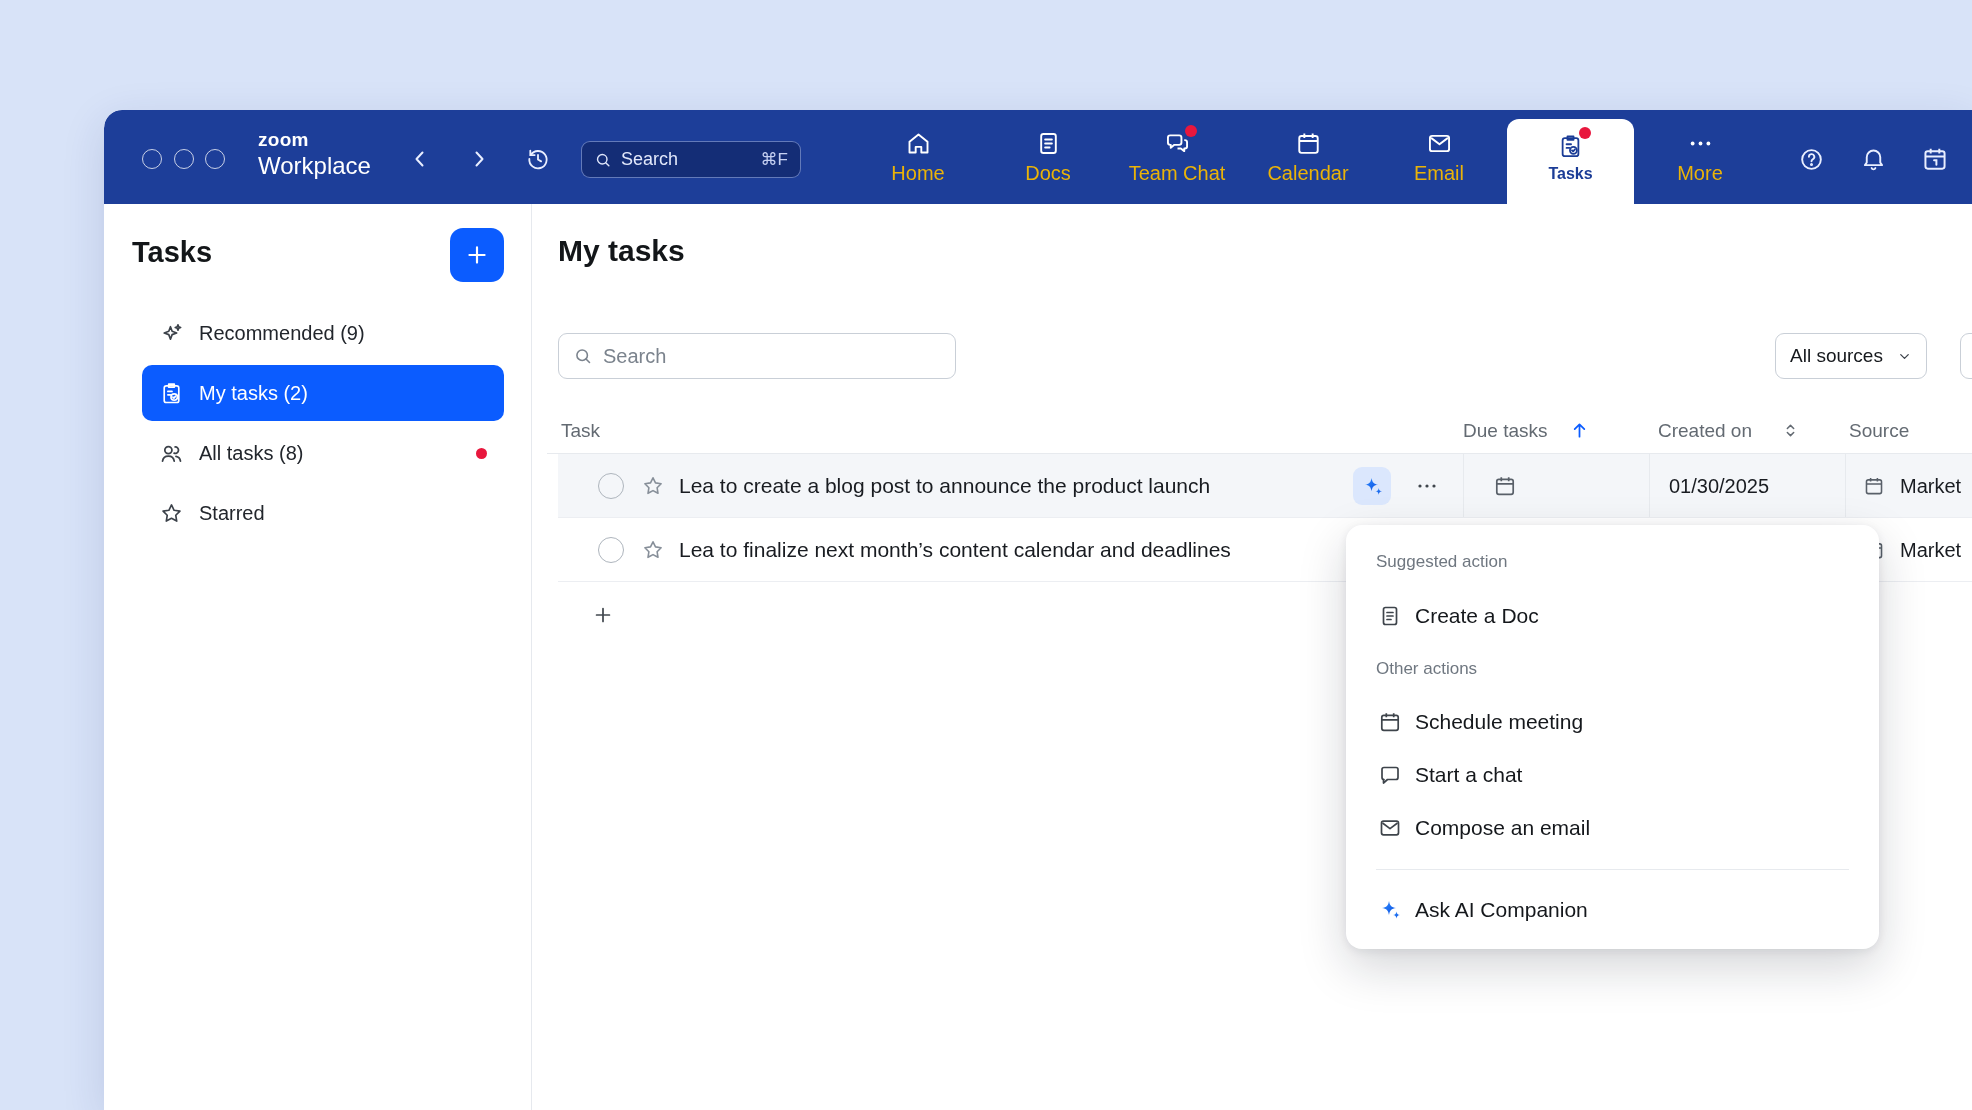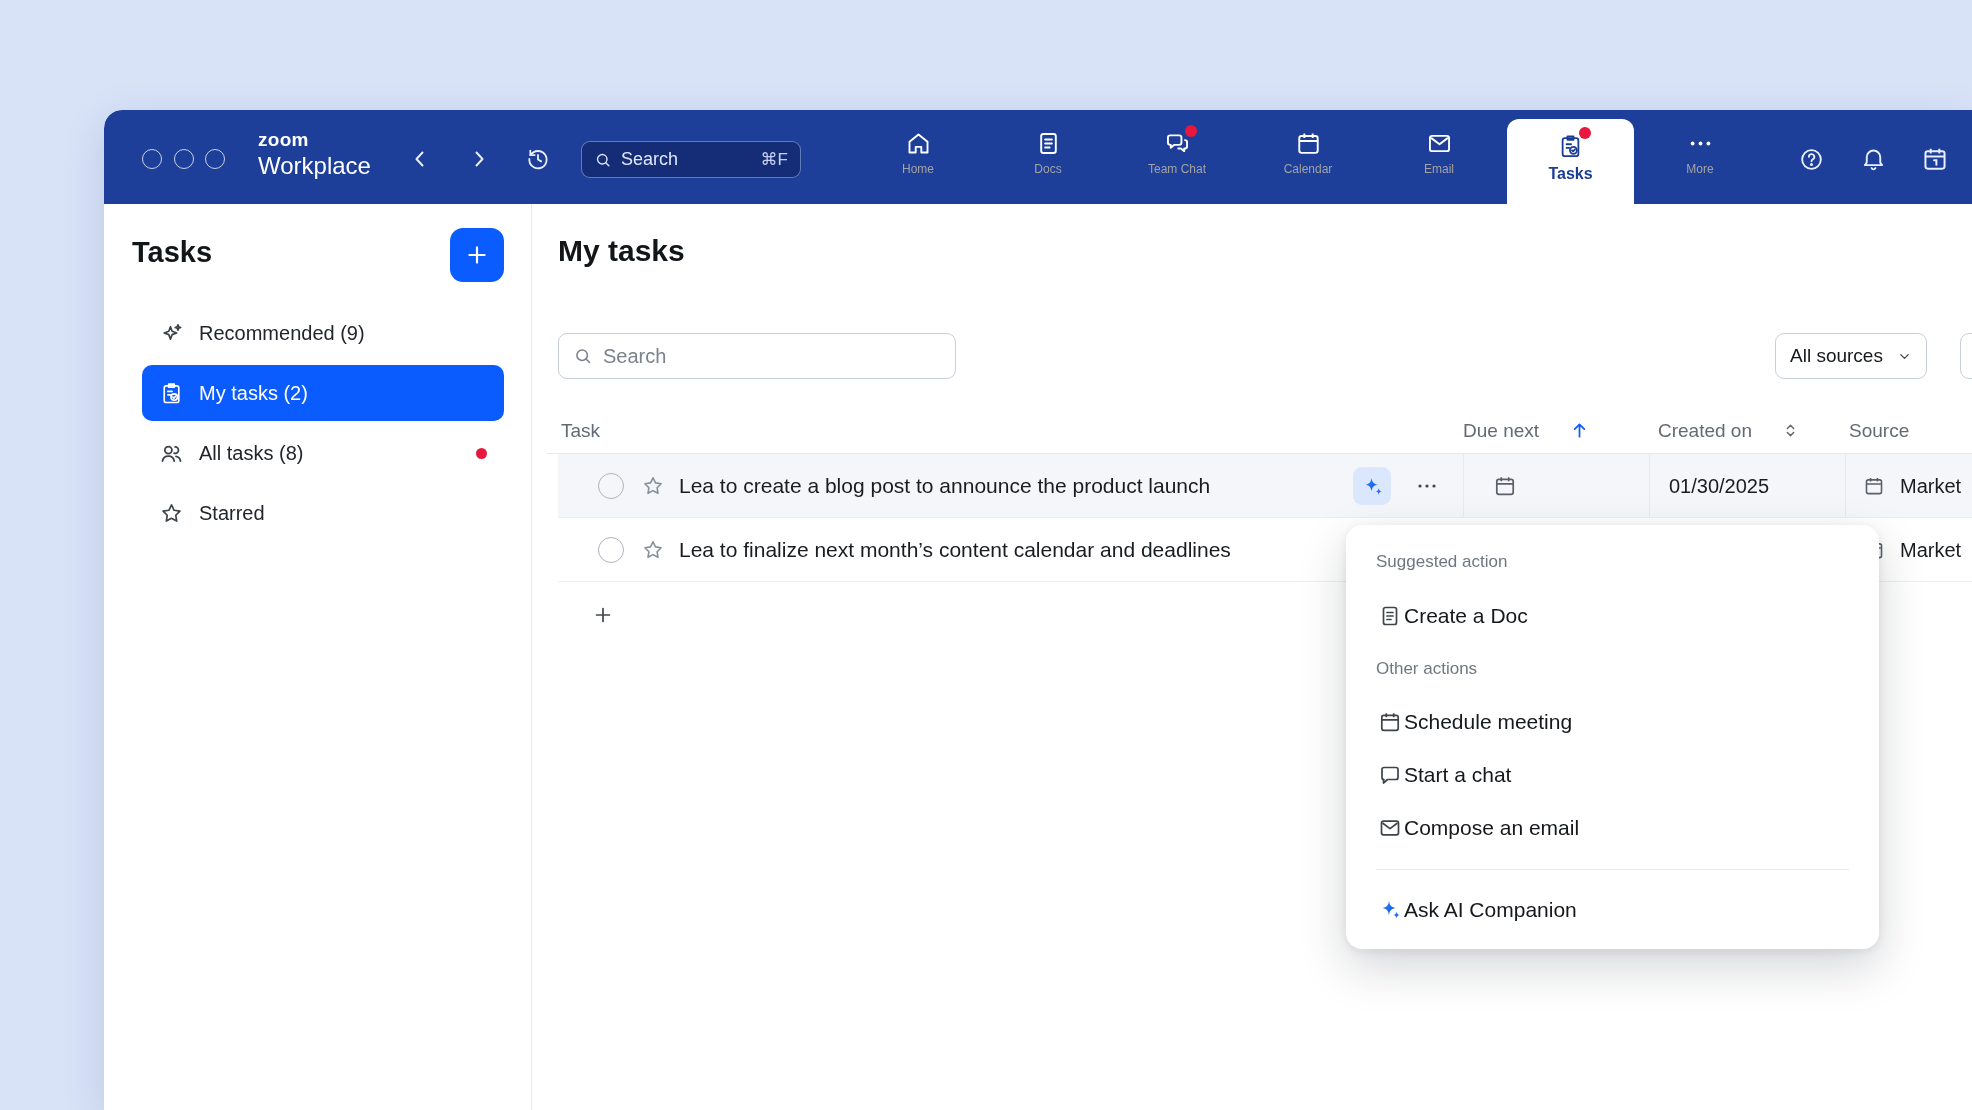--- a/index.html
+++ b/index.html
@@ -34,21 +34,21 @@
           display: flex; align-items: center; justify-content: center; color: #e9eeff; cursor: pointer; }
   .gsearch {
     position: absolute; left: 477px; top: 31px; width: 220px; height: 37px;
     background: rgba(9,22,68,.42); border: 1px solid rgba(165,185,240,.55); border-radius: 9px;
     display: flex; align-items: center; padding: 0 12px; gap: 9px; color: #dfe6fb; cursor: text;
   }
   .gsearch .ph { font-size: 18px; color: #e2e8fb; }
   .gsearch .sc { margin-left: auto; font-size: 17px; color: #c6d1f3; }
   .nav-item { position: absolute; top: 20px; width: 100px;
               display: flex; flex-direction: column; align-items: center; gap: 5px; cursor: pointer; }
-  .nav-item .nlabel { font-size: 12px; color: #a3a3a3; white-space: nowrap; }
+  .nav-item .nlabel { font-size: 20px; color: #eab308; white-space: nowrap; }
   .nicon { position: relative; width: 27px; height: 27px; display: flex; color: #fff; }
   .dot { position: absolute; width: 12px; height: 12px; background: var(--badge, #e8173d);
          border-radius: 50%; }
   .nav-tab {
     position: absolute; left: 1403px; top: 9px; width: 127px; height: 85px;
     background: #fff; border-radius: 12px 12px 0 0;
     display: flex; flex-direction: column; align-items: center; padding-top: 14px; gap: 5px; cursor: pointer;
   }
   .nav-tab .nicon { color: #1b3c96; }
   .nav-tab .nlabel { font-size: 16px; font-weight: 600; color: #1b3c96; }
@@ -108,21 +108,21 @@
   .rsrc { position: absolute; left: 1342px; top: 0; line-height: 64px; font-size: 20px; white-space: nowrap; }
   .add-row { position: absolute; left: 26px; right: 0; top: 378px; height: 56px; cursor: pointer; }
   .add-row .plus { position: absolute; left: 34px; top: 22px; width: 22px; height: 22px; color: #42484f; }
 
   
   .menu { position: absolute; left: 1242px; top: 415px; width: 533px; height: 424px;
           background: #fff; border-radius: 16px; z-index: 60;
           box-shadow: 0 18px 48px rgba(16,24,40,.18), 0 2px 10px rgba(16,24,40,.08); }
   .m-label { position: absolute; left: 30px; font-size: 17px; color: #6f7780; }
   .m-item { position: absolute; left: 14px; right: 14px; height: 52px; border-radius: 10px;
-            display: flex; align-items: center; padding: 0 18px; gap: 2px;
+            display: flex; align-items: center; padding: 0 18px; gap: 13px;
             font-size: 21px; color: #15181c; cursor: pointer; }
   .m-item .micon { width: 24px; height: 24px; color: #3e444b; flex: none; display: flex; }
   .m-div { position: absolute; left: 30px; right: 30px; top: 344px; height: 1px; background: #e7eaee; }
 </style>
 </head>
 <body>
 
 <div class="window">
 
   <div class="topbar">
@@ -343,21 +343,21 @@
       <span class="chev">
           <svg width="15" height="15" viewBox="0 0 24 24" fill="none" stroke="currentColor" stroke-width="2" stroke-linecap="round" stroke-linejoin="round">
             <path d="m6 9 6 6 6-6"></path>
           </svg>
         </span>
     </div>
     <div class="m-partial"></div>
 
     <div class="thead">
       <span class="hcell" style="left:14px">Task</span>
-      <span class="hcell" style="left:916px">Due next</span>
+      <span class="hcell" style="left:916px">Due tasks</span>
       <span class="hsort" style="left:1022px; top:12px; color:var(--accent,#0b5cff)">
           <svg width="21" height="21" viewBox="0 0 24 24" fill="none" stroke="currentColor" stroke-width="2" stroke-linecap="round" stroke-linejoin="round">
             <path d="M12 19V5M6.5 10.5 12 5l5.5 5.5"></path>
           </svg>
         </span>
       <span class="hcell" style="left:1111px">Created on</span>
       <span class="hsort" style="left:1234px; top:13px; color:#636a72">
           <svg width="19" height="19" viewBox="0 0 24 24" fill="none" stroke="currentColor" stroke-width="1.9" stroke-linecap="round" stroke-linejoin="round">
             <path d="m8 9.5 4-4 4 4M8 14.5l4 4 4-4"></path>
           </svg>

